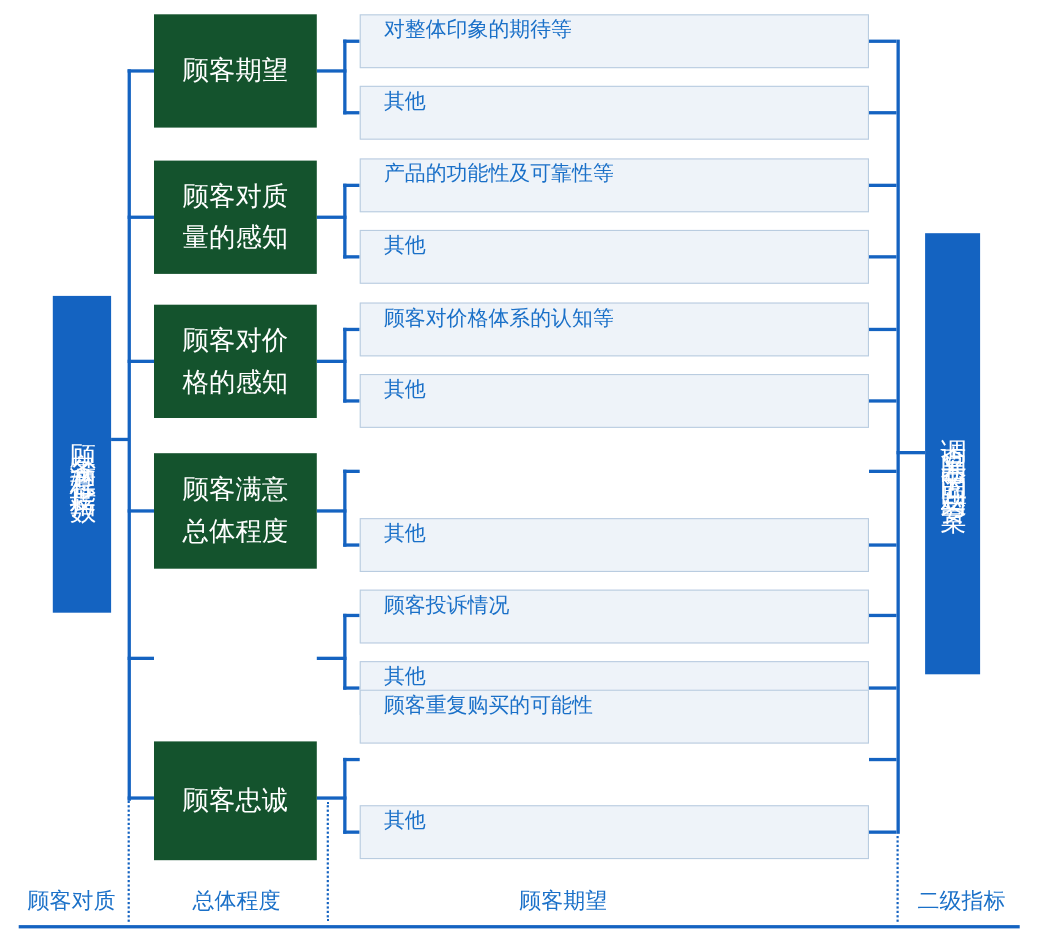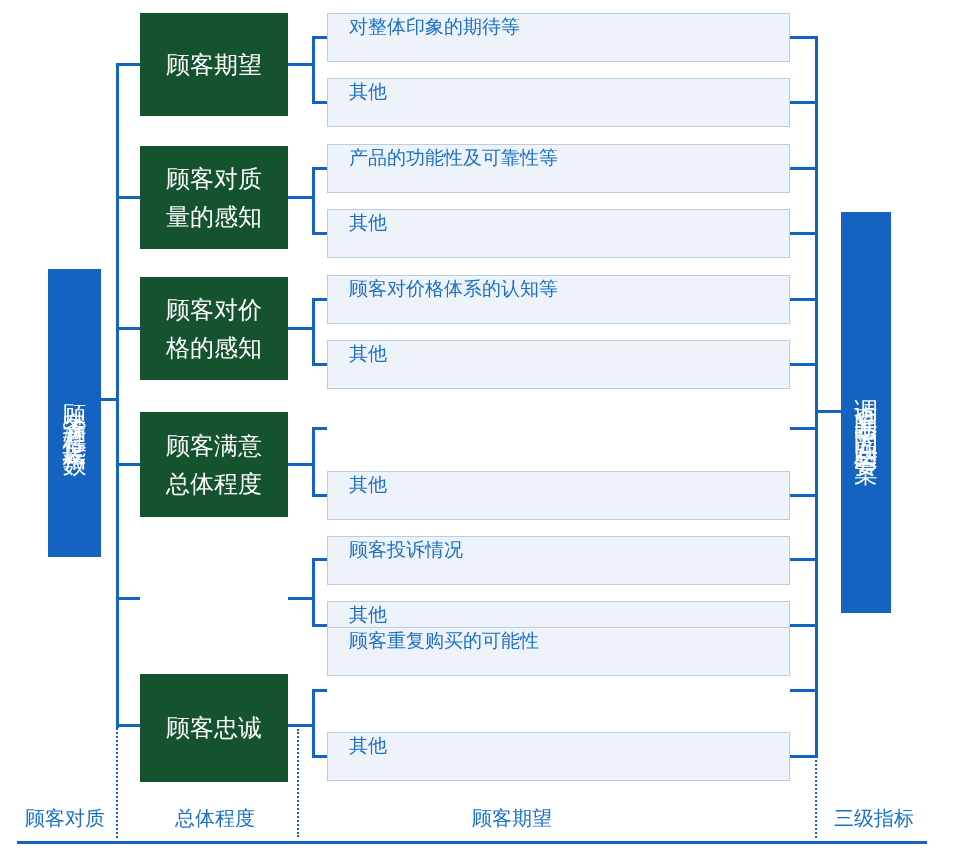--- a/index.html
+++ b/index.html
@@ -150,17 +150,17 @@
       <span>其他</span>
     </div>
 
   <div class="bluebox" style="left:841px;top:212px;width:50px;height:401px;">
     <span class="vt vt4">调查问卷中的问题与答案</span>
   </div>
 
   <div class="legend" style="left:21px;">顾客对质</div>
   <div class="legend" style="left:171px;">总体程度</div>
   <div class="legend" style="left:468px;">顾客期望</div>
-  <div class="legend" style="left:830px;">三级指标</div>
+  <div class="legend" style="left:830px;">二级指标</div>
 
   <div class="hl" style="left:17px;top:841px;width:910px;height:3px;"></div>
 
 </div>
 
 </body></html>

